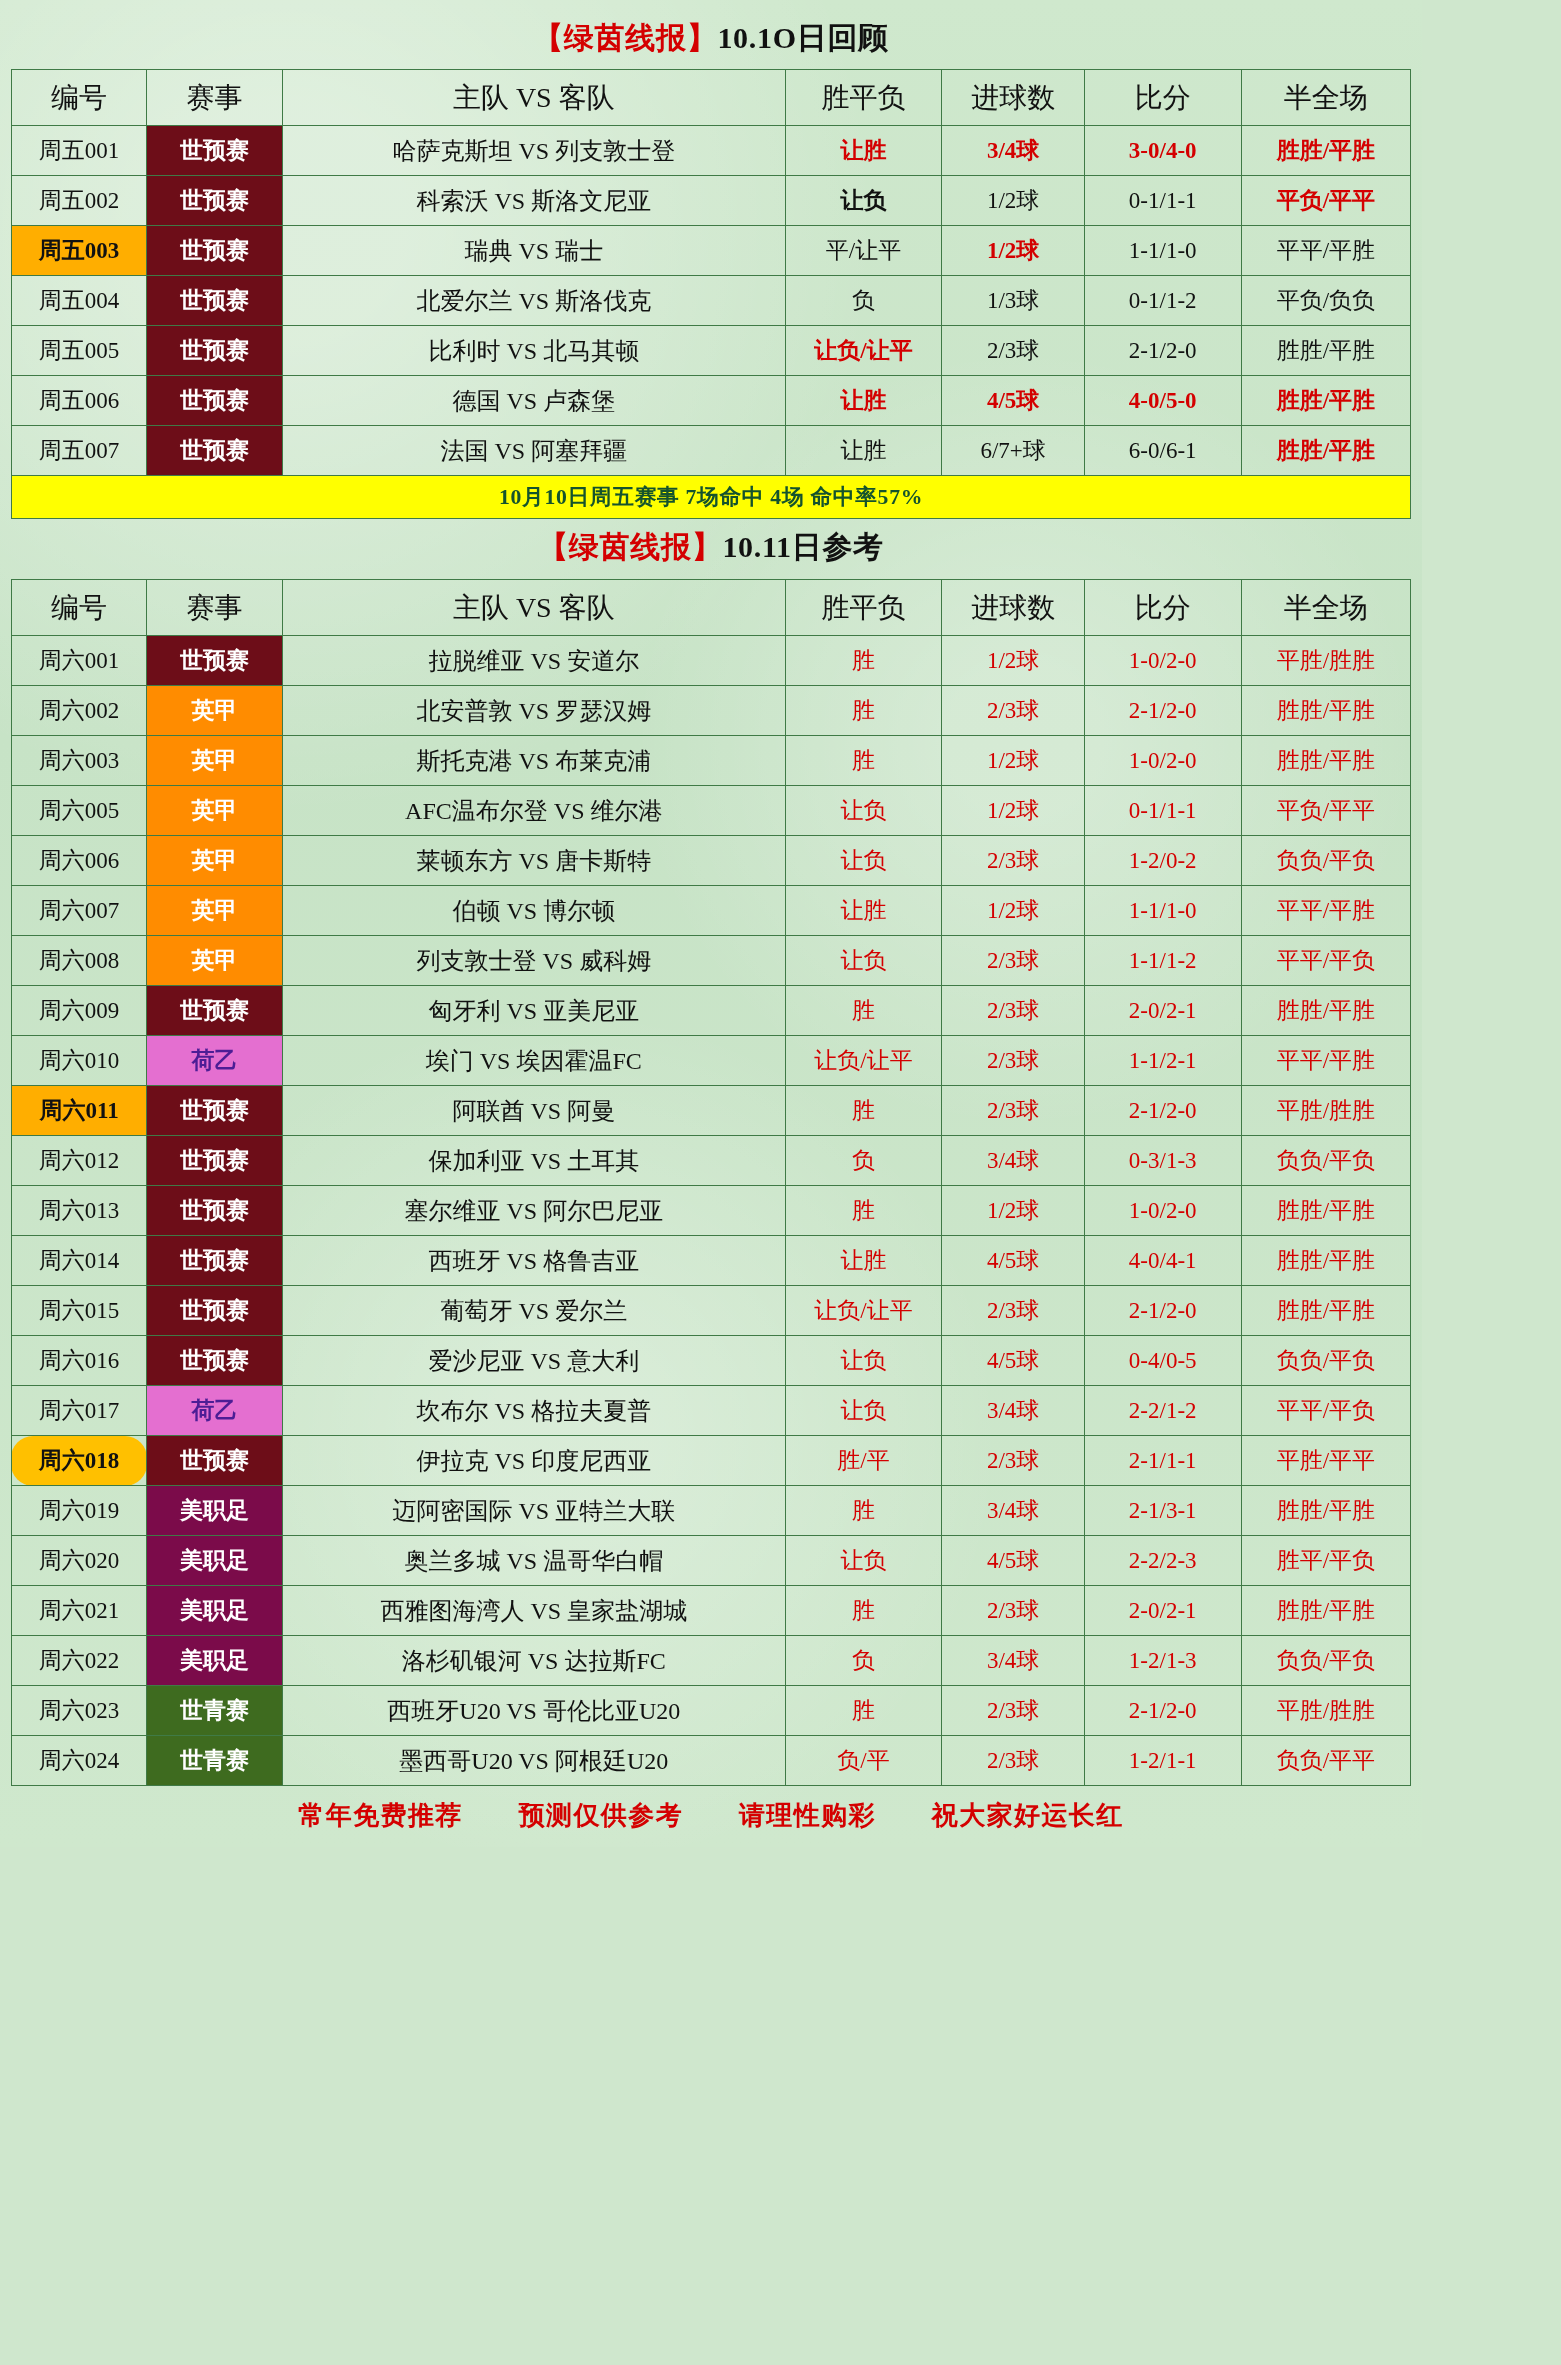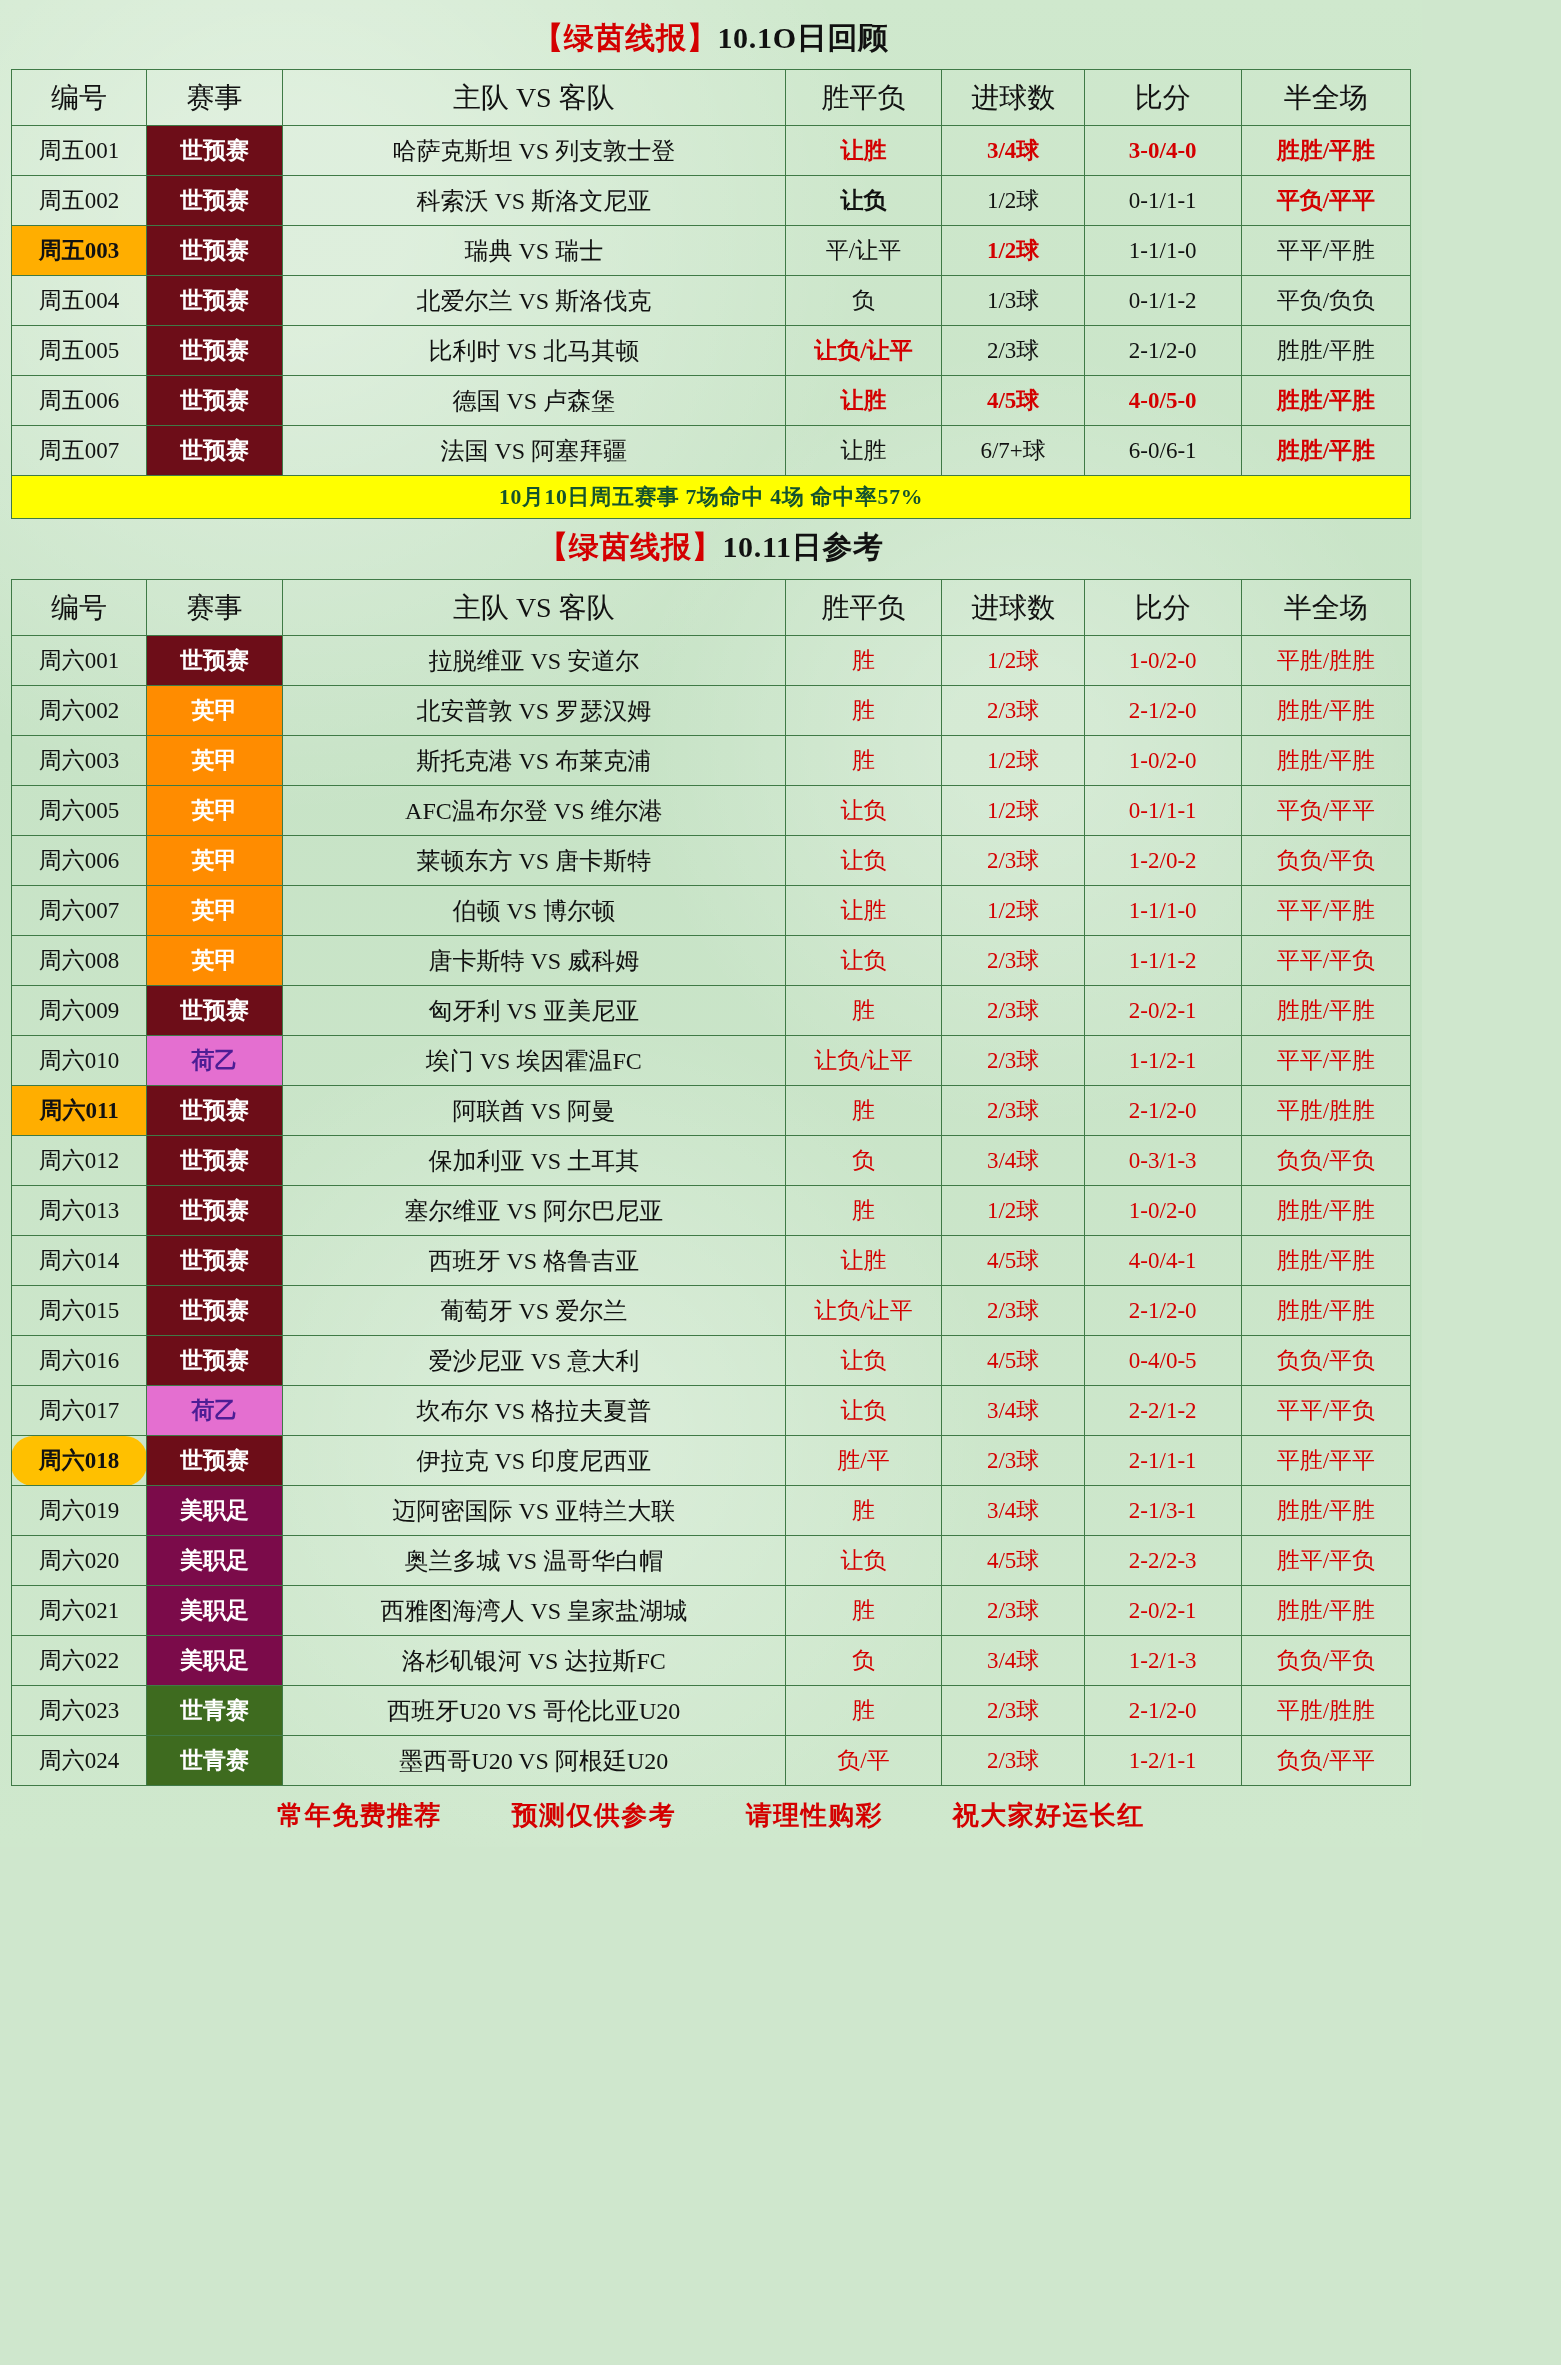--- a/index.html
+++ b/index.html
@@ -87,21 +87,21 @@
   }
   .footer{
     text-align:center;
     color:#d40000;
     font-weight:bold;
     font-size:26px;
     font-family:"Liberation Serif","DejaVu Serif",serif;
     padding:12px 0 6.8px 0;
     letter-spacing:1.4px;
   }
-  .footer span{margin:0 31px;}
+  .footer span{margin:0 24px;}
 </style>
 </head>
 <body>
 
 <div class="page">
 
   <div class="title">
     <span class="red">【绿茵线报】</span><span class="black">10.1O日回顾</span>
   </div>
 
@@ -270,21 +270,21 @@
           <td class="lg lg-yj">英甲</td>
           <td class="match">伯顿  VS  博尔顿</td>
           <td class="red">让胜</td>
           <td class="red">1/2球</td>
           <td class="red">1-1/1-0</td>
           <td class="red">平平/平胜</td>
         </tr>
         <tr>
           <td class="no-plain">周六008</td>
           <td class="lg lg-yj">英甲</td>
-          <td class="match">唐卡斯特  VS  威科姆</td>
+          <td class="match">列支敦士登  VS  威科姆</td>
           <td class="red">让负</td>
           <td class="red">2/3球</td>
           <td class="red">1-1/1-2</td>
           <td class="red">平平/平负</td>
         </tr>
         <tr>
           <td class="no-plain">周六009</td>
           <td class="lg lg-wyb">世预赛</td>
           <td class="match">匈牙利  VS  亚美尼亚</td>
           <td class="red">胜</td>

